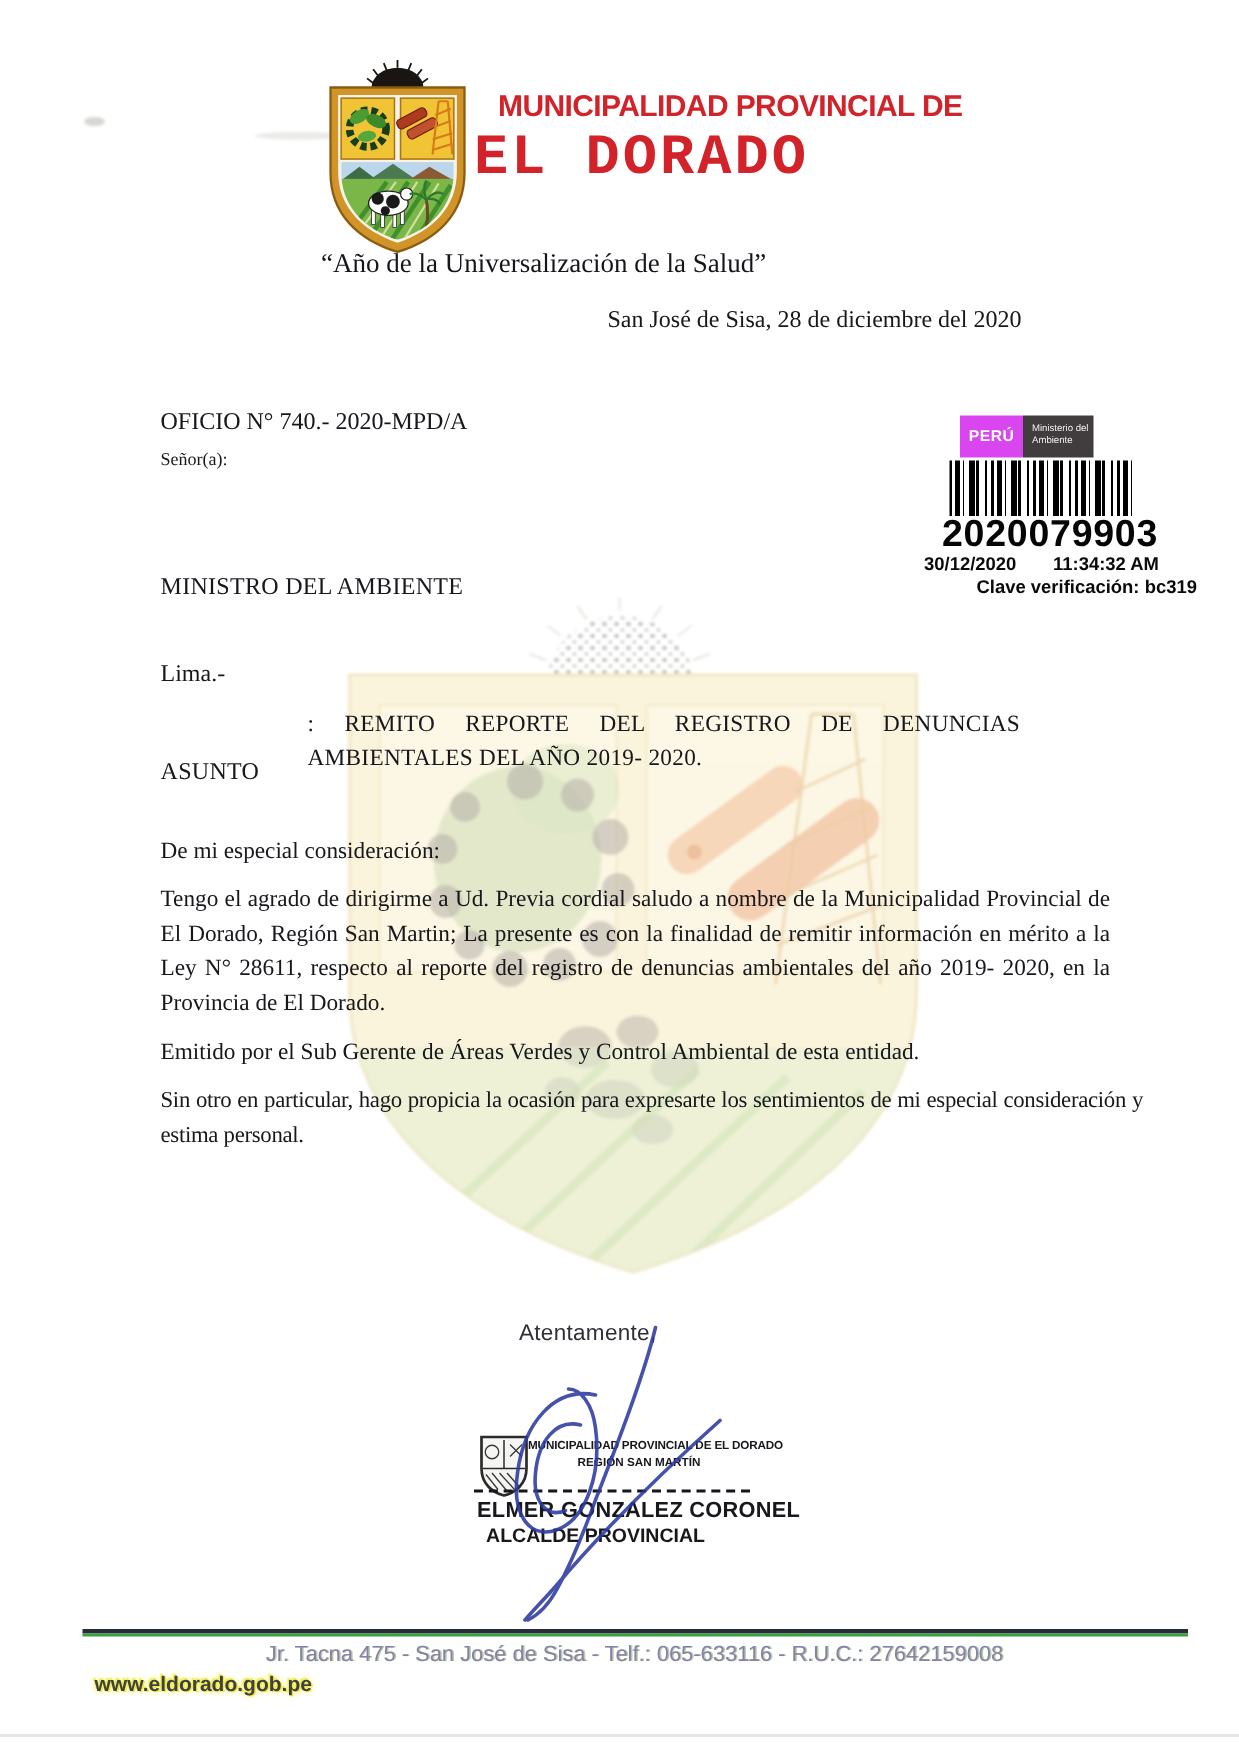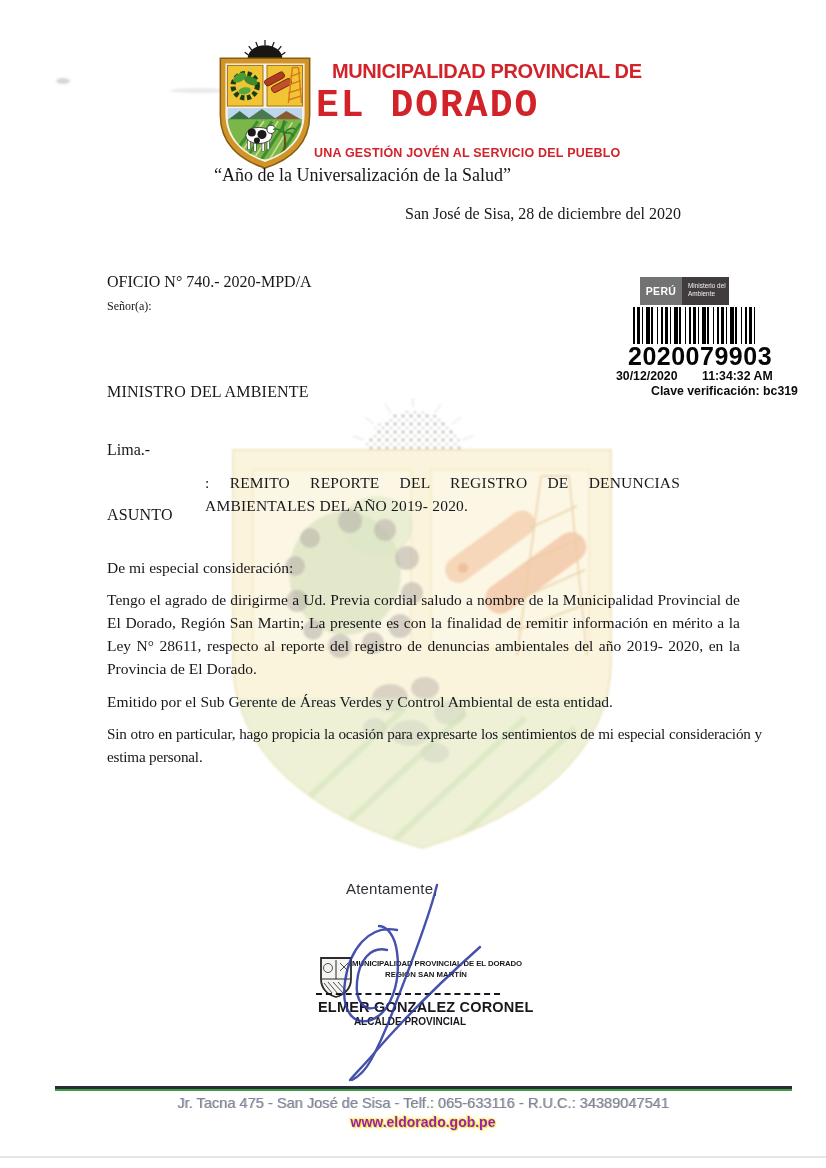--- a/index.html
+++ b/index.html
@@ -11,35 +11,35 @@
   .org-line1{font-family:"Liberation Sans",sans-serif;font-weight:700;font-size:20px;letter-spacing:-0.4px;}
   .org-name{font-family:"Liberation Serif",serif;font-weight:700;font-size:38px;letter-spacing:2px;}
   .slogan{font-family:"Liberation Sans",sans-serif;font-weight:700;font-size:12.5px;letter-spacing:0.2px;}
   .motto{font-size:18px;color:#15151a;}
   .body-txt{font-size:15.5px;line-height:23px;color:#17171c;}
   .just{text-align:justify;}
   .caps{letter-spacing:0.2px;}
   .closing{font-family:"Liberation Sans",sans-serif;font-size:15px;color:#2f2f38;letter-spacing:0.2px;}
   .stamp-small{font-family:"Liberation Sans",sans-serif;font-weight:700;color:#17171c;}
   .dashed{border-top:2.5px dashed #15151c;height:0;}
-  .minam-red{background:#737373;color:#fff;display:flex;align-items:center;justify-content:center;
+  .minam-red{background:#d946ef;color:#fff;display:flex;align-items:center;justify-content:center;
              font-family:"Liberation Sans",sans-serif;font-weight:700;font-size:10.5px;letter-spacing:0.3px;}
   .minam-gray{background:#413d3e;color:#f2f0ee;font-family:"Liberation Sans",sans-serif;
               font-size:6.4px;line-height:8px;padding:5px 0 0 6px;box-sizing:border-box;}
   .barcode{background:repeating-linear-gradient(90deg,#000 0 2px,#fff 2px 4px,#000 4px 7px,#fff 7px 9px,
            #000 9px 10px,#fff 10px 13px,#000 13px 17px,#fff 17px 18px,#000 18px 20px,#fff 20px 24px,
            #000 24px 25px,#fff 25px 28px);}
   .reg-num{font-family:"Liberation Sans",sans-serif;font-weight:700;font-size:25px;letter-spacing:0.5px;color:#050505;}
   .stamp-meta{font-family:"Liberation Sans",sans-serif;font-weight:700;font-size:12.3px;color:#0a0a0a;}
   .rule-dark{height:2.6px;background:#272c38;}
   .rule-green{height:1.4px;background:#3aa040;margin-top:0.8px;}
   .addr{font-family:"Liberation Sans",sans-serif;font-size:14.6px;color:#8a7fa6;
         text-shadow:1px 0 0 rgba(86,150,70,0.45);text-align:center;}
-  .site{font-family:"Liberation Sans",sans-serif;font-weight:700;font-size:14px;color:#a21caf;
-        text-align:center;text-shadow:0 0 5px #f0ee4a,1px 1px 0 #e9e94f,-1px -1px 0 #f4f06a;}
+  .site{font-family:"Liberation Sans",sans-serif;font-weight:700;font-size:14px;color:#404040;
+        text-align:left;text-shadow:0 0 5px #f0ee4a,1px 1px 0 #e9e94f,-1px -1px 0 #f4f06a;}
   .speck{background:#d8d6d2;border-radius:50%;filter:blur(1px);}
 </style>
 </head>
 <body>
 
 <div id="page">
 
   <div class="abs speck" style="left:56px;top:78px;width:14px;height:6px;"></div>
   <div class="abs speck" style="left:170px;top:88px;width:60px;height:5px;opacity:.5;"></div>
 
@@ -177,21 +177,20 @@
         <path d="M66,96 C62,92 58,91 55,92"></path>
           <path d="M66,96 C70,91 74,90 77,92"></path>
         <path d="M66,96 C64,90 64,86 66,83"></path>
           <path d="M66,96 C70,94 74,96 75,99"></path>
       </g>
     </g>
   </svg>
 
   <div class="abs z2 org-line1 red" style="left:332px;top:60px;">MUNICIPALIDAD PROVINCIAL DE</div>
   <div class="abs z2 org-name red" style="left:316px;top:84px;font-family:Liberation Mono, monospace;">EL DORADO</div>
-  <div class="abs z2 slogan red" style="left:314px;top:146px;">UNA GESTIÓN JOVÉN AL SERVICIO DEL PUEBLO</div>
   <div class="abs z2 motto" style="left:214px;top:165px;">“Año de la Universalización de la Salud”</div>
 
   <div class="abs z2 body-txt" style="left:405px;top:202px;font-size:16px;">San José de Sisa, 28 de diciembre del 2020</div>
 
   <div class="abs z2 minam-red" style="left:640px;top:277px;width:42px;height:28px;">PERÚ</div>
   <div class="abs z2 minam-gray" style="left:682px;top:277px;width:47px;height:28px;">Ministerio del Ambiente</div>
   <div class="abs z2 barcode" style="left:633px;top:307px;width:125px;height:37px;"></div>
   <div class="abs z2 reg-num" style="left:628px;top:342px;">2020079903</div>
   <div class="abs z2 stamp-meta" style="left:616px;top:369px;">30/12/2020</div>
   <div class="abs z2 stamp-meta" style="left:702px;top:369px;">11:34:32 AM</div>
@@ -229,23 +228,23 @@
       <circle cx="11" cy="13" r="4.5"></circle>
       <path d="M23,8 l8,8 M23,16 l8,-8"></path>
       <path d="M7,28 l8,10 M11,27 l10,12 M16,27 l10,11 M21,27 l8,9"></path>
     </g>
   </svg>
 
   <div class="abs z2 stamp-small" style="left:352px;top:959px;font-size:7.8px;letter-spacing:-0.1px;width:150px;white-space:nowrap;">MUNICIPALIDAD PROVINCIAL DE EL DORADO</div>
   <div class="abs z2 stamp-small" style="left:352px;top:970px;font-size:7.8px;width:148px;text-align:center;">REGIÓN SAN MARTÍN</div>
   <div class="abs z2 dashed" style="left:316px;top:993px;width:184px;"></div>
   <div class="abs z2 stamp-small" style="left:318px;top:999px;font-size:14.5px;letter-spacing:0.2px;white-space:nowrap;">ELMER GONZALEZ CORONEL</div>
-  <div class="abs z2 stamp-small" style="left:319px;top:1016px;font-size:10px;width:182px;text-align:center;">ALCALDE PROVINCIAL</div>
+  <div class="abs z2 stamp-small" style="left:306px;top:1016px;font-size:13px;width:182px;text-align:center;">ALCALDE PROVINCIAL</div>
 
   <div class="abs z2" style="left:55px;top:1086px;width:737px;">
     <div class="rule-dark"></div>
     <div class="rule-green"></div>
   </div>
-  <div class="abs z2 addr" style="left:63px;top:1095px;width:720px;">Jr. Tacna 475 - San José de Sisa - Telf.: 065-633116 - R.U.C.: 34389047541</div>
+  <div class="abs z2 addr" style="left:63px;top:1095px;width:720px;">Jr. Tacna 475 - San José de Sisa - Telf.: 065-633116 - R.U.C.: 27642159008</div>
   <div class="abs z2 site" style="left:63px;top:1114px;width:720px;">www.eldorado.gob.pe</div>
   <div class="abs" style="left:0;top:1156px;width:826px;height:2px;background:#e6e5e3;"></div>
 
 </div>
 
 </body></html>

